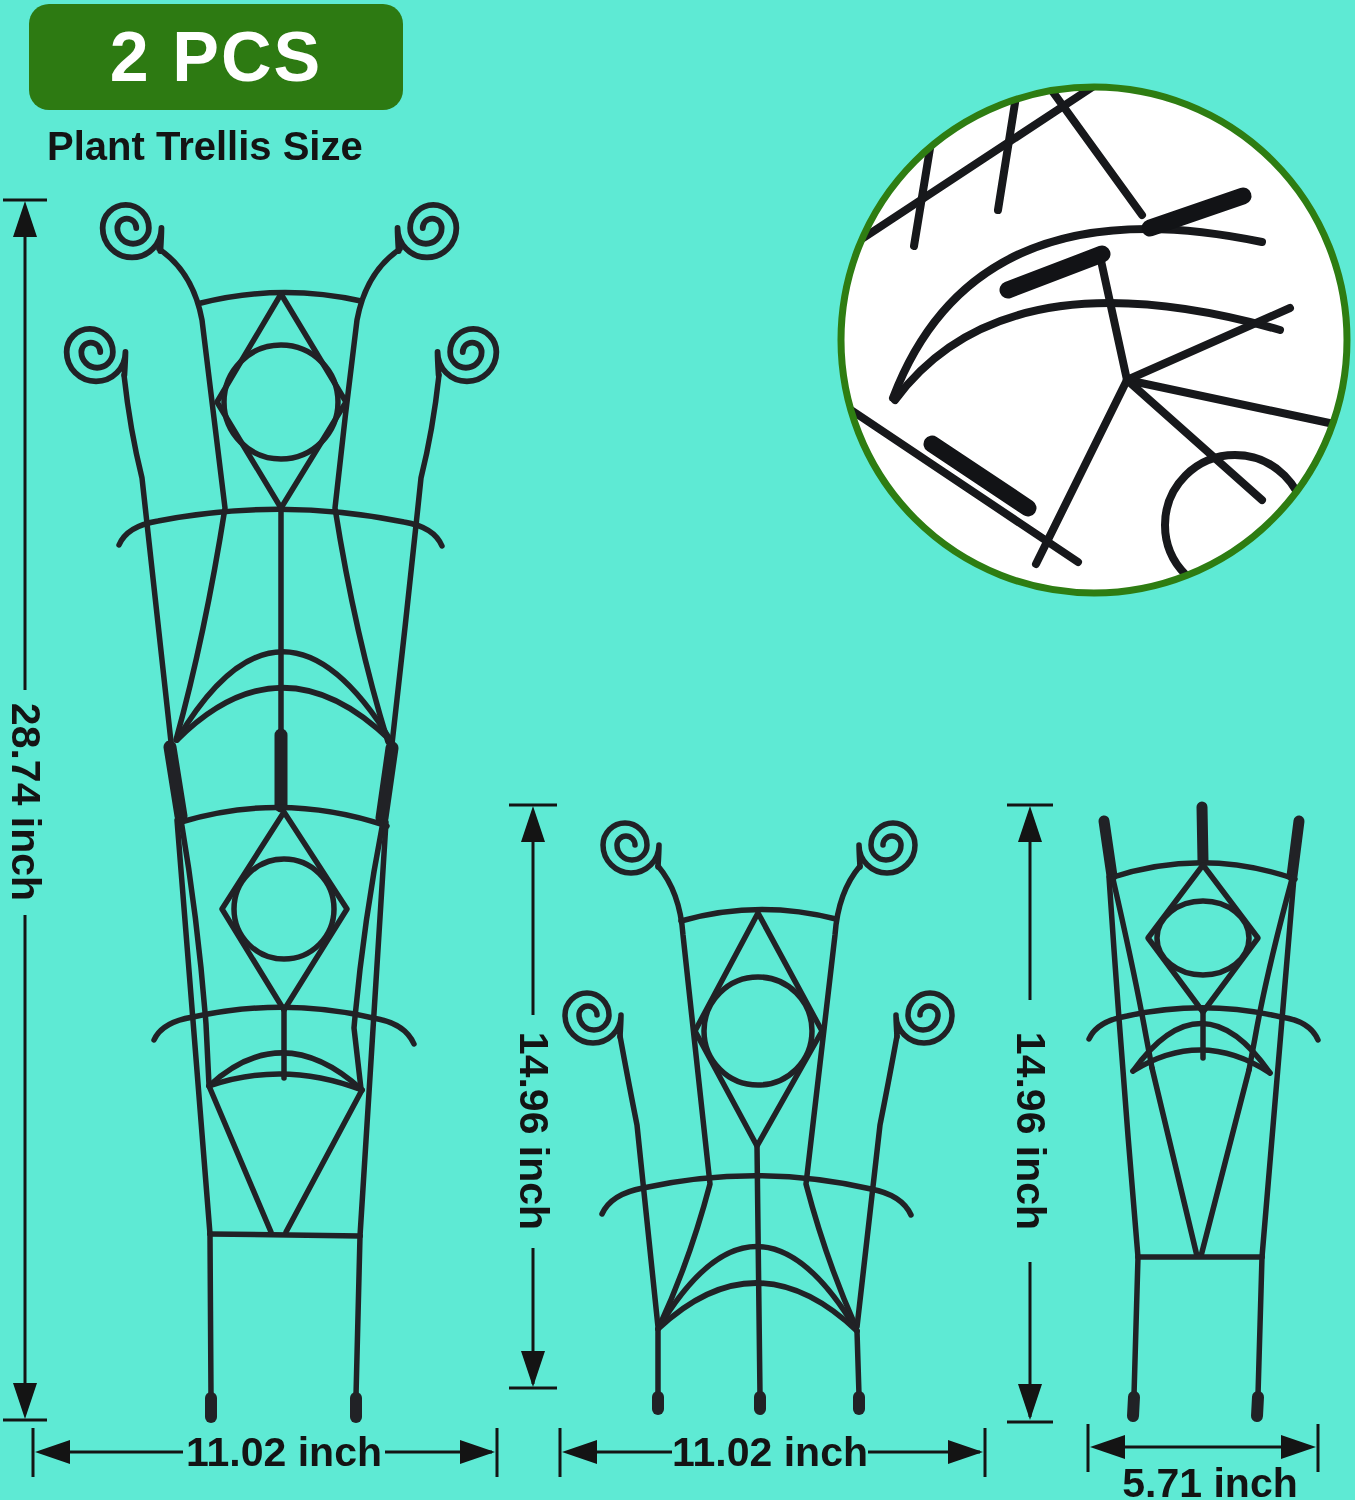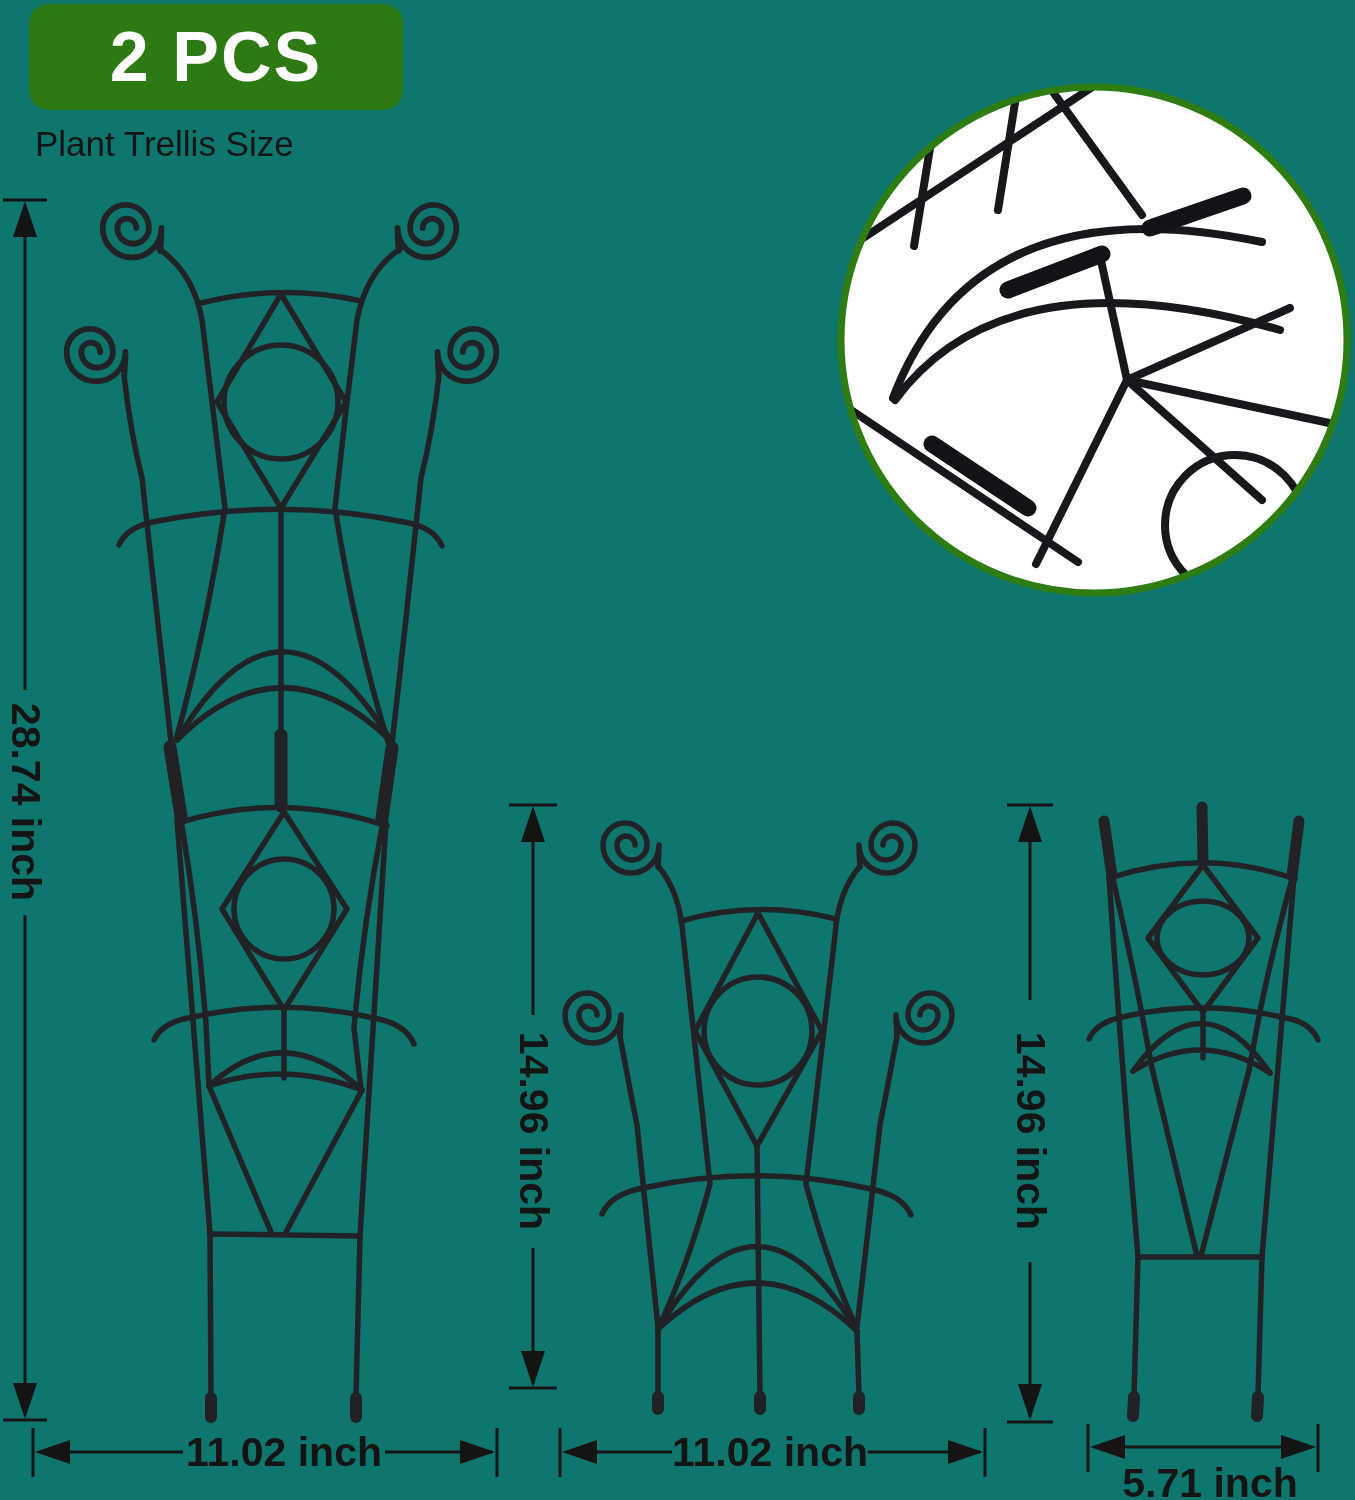--- a/index.html
+++ b/index.html
@@ -4,36 +4,36 @@
 <style>
   html,body { margin:0; padding:0; background:#ffffff; }
   :root{
     --badge-green:#2d7a12;
     --ring-green:#2e7d12;
     --wire:#212226;
     --text:#141414;
   }
   #stage{
     position:relative; width:1355px; height:1500px;
-    background:#0f766e; overflow:hidden;
+    background:#5eead4; overflow:hidden;
     font-family:"Liberation Sans", sans-serif;
   }
   #art{ position:absolute; left:0; top:0; }
 
   .badge{
     position:absolute; left:29px; top:4px; width:374px; height:106px;
     background:var(--badge-green); border-radius:20px;
     display:flex; align-items:center; justify-content:center;
   }
   .badge span{
     color:#ffffff; font-size:70px; font-weight:700; letter-spacing:2px;
   }
   .heading{
-    position:absolute; left:35px; top:124px;
-    font-size:35px; color:var(--text); font-weight:400; white-space:nowrap;
+    position:absolute; left:47px; top:124px;
+    font-size:40px; color:var(--text); font-weight:700; white-space:nowrap;
   }
   .dim-label{
     position:absolute; transform:translate(-50%,-50%);
     font-size:41px; font-weight:700; color:var(--text); white-space:nowrap;
   }
   .dim-label.vertical{ transform:translate(-50%,-50%) rotate(90deg); }
 
   
   .wire  { stroke:var(--wire); stroke-width:5.5; fill:none; stroke-linecap:round; stroke-linejoin:round; }
   .wire2 { stroke:var(--wire); stroke-width:12;  fill:none; stroke-linecap:round; }  

